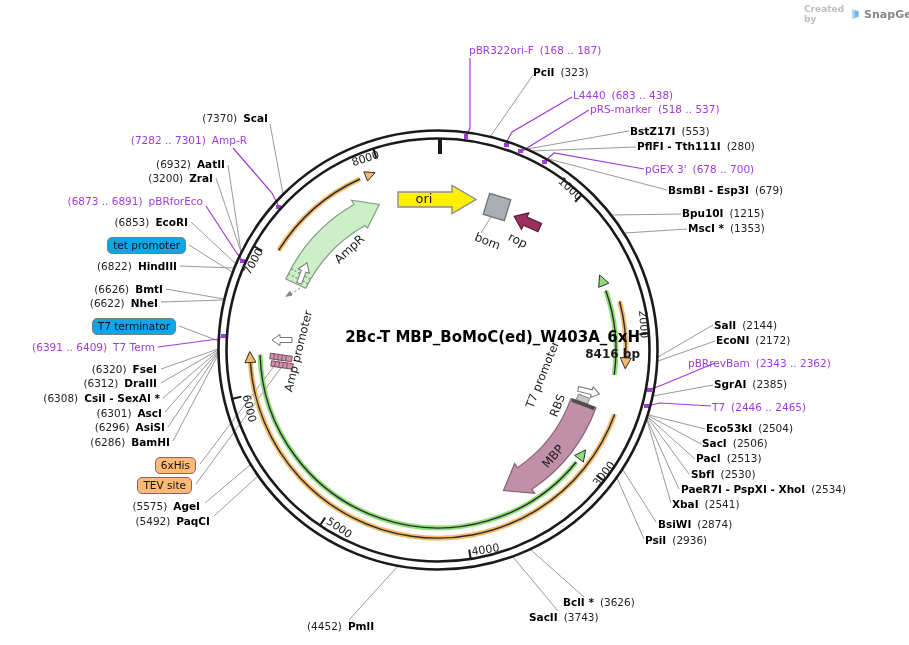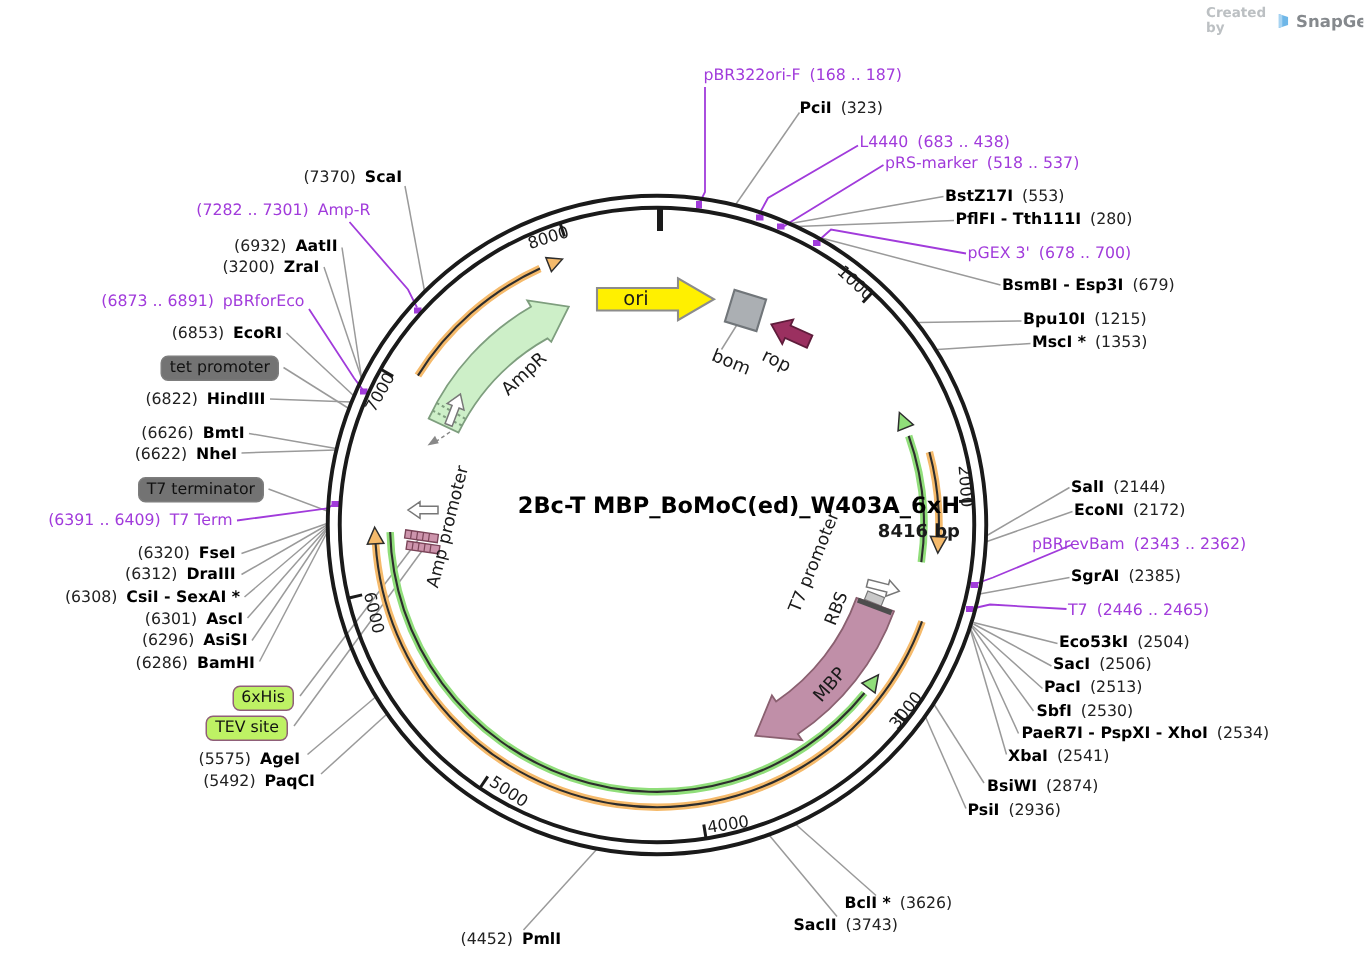--- a/index.html
+++ b/index.html
@@ -6,22 +6,22 @@
   #stage{position:relative;width:909px;height:645px;background:#fff;overflow:hidden;
          font-family:"DejaVu Sans",sans-serif;}
   #map-svg{position:absolute;left:0;top:0;}
   .site{position:absolute;white-space:nowrap;font:10.5px "DejaVu Sans",sans-serif;color:#1a1a1a;}
   .site span + span{margin-left:6px;}
   .en{font-weight:bold;color:#000;}
   .pos{color:#222;}
   .pr{color:#A13BDB;}
   .box{position:absolute;white-space:nowrap;font:10.5px "DejaVu Sans",sans-serif;
        border:1px solid #7d7d7d;border-radius:5px;padding:0 5px;line-height:15px;
-       background:#737373;color:#111;}
-  .box.pink{background:#bef264;border-color:#8F5F78;}
+       background:#0ea5e9;color:#111;}
+  .box.pink{background:#fdba74;border-color:#8F5F78;}
   #title{position:absolute;left:240px;top:328px;width:400px;text-align:right;}
   #title .t{font-size:15px;font-weight:bold;color:#000;letter-spacing:0;}
   #title .s{font-size:12px;color:#1a1a1a;margin-top:1px;font-weight:bold;}
   #watermark{position:absolute;left:804px;top:4px;display:flex;align-items:center;gap:4px;}
   #watermark .wm1{font-size:9px;color:#bcc0c3;font-weight:bold;}
   #watermark .wm2{font-size:11px;font-weight:600;color:#85898d;}
   text{font-family:"DejaVu Sans",sans-serif;}
 </style>
 </head>
 <body>

